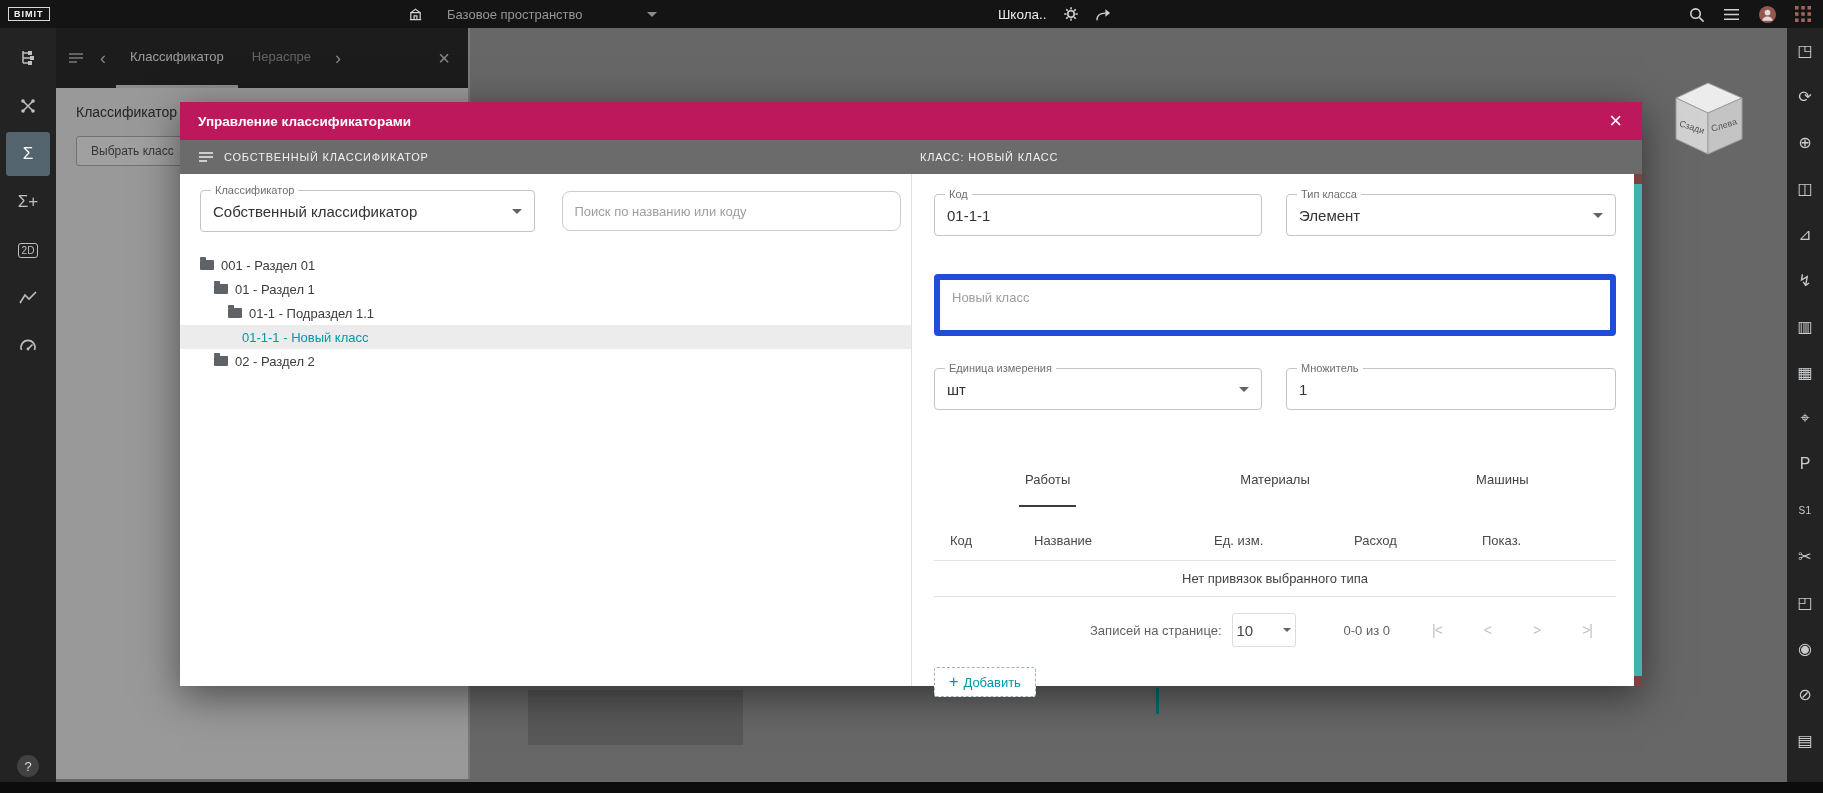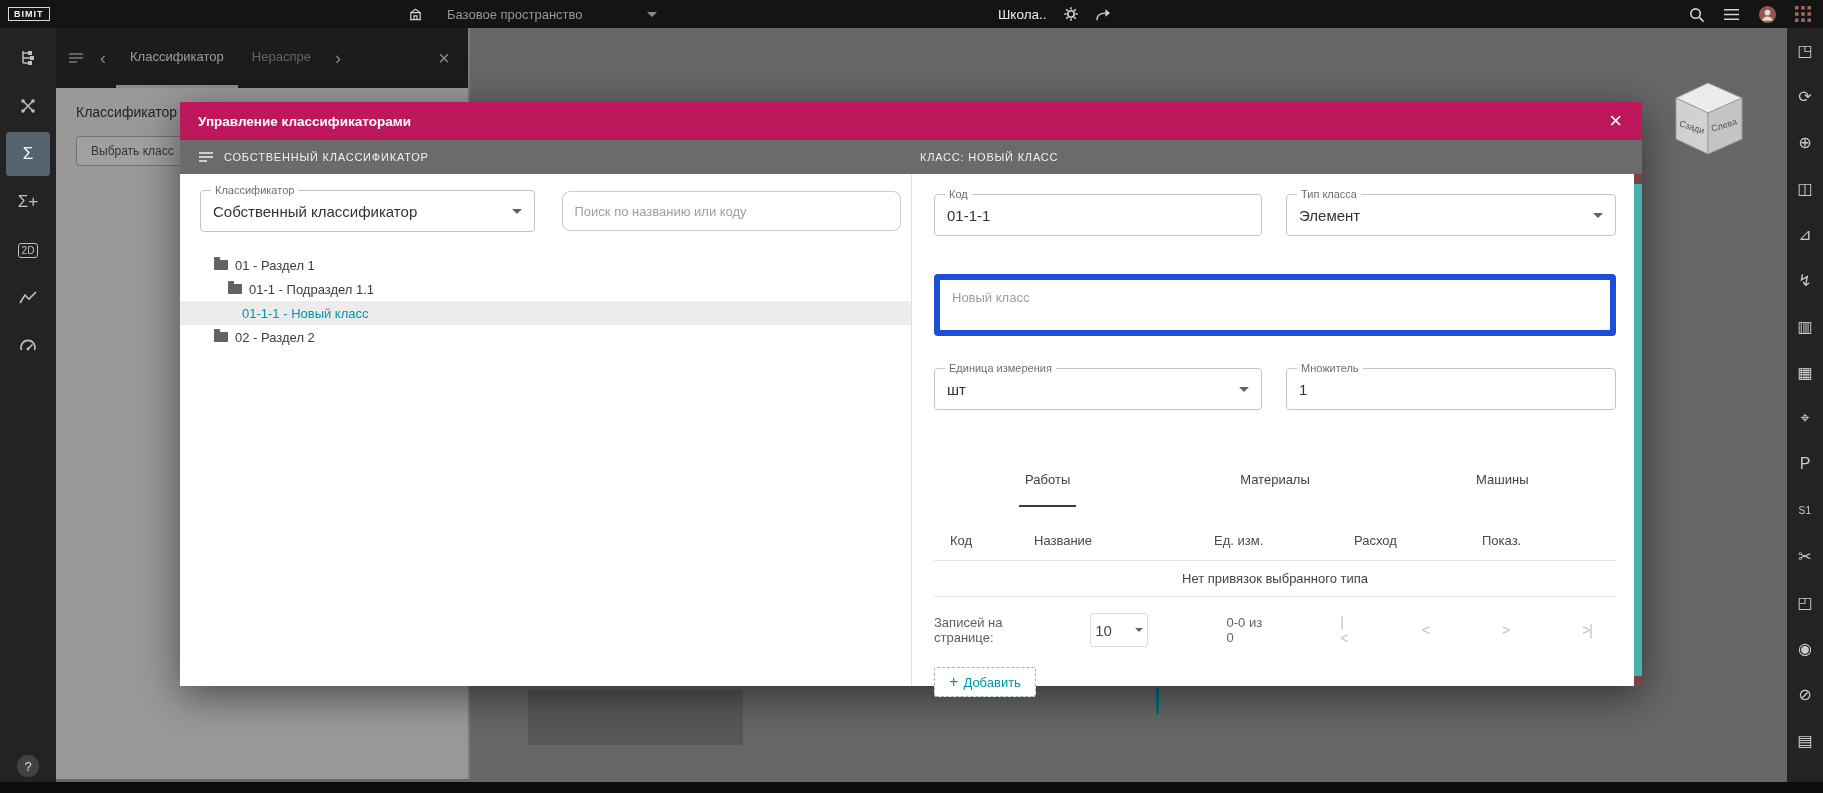--- a/index.html
+++ b/index.html
@@ -89,21 +89,21 @@
 
   .bind-tabs { display:flex; margin-top:62px; }
   .bind-tab { flex:1; text-align:center; font-size:13px; color:#424242; cursor:pointer; }
   .bind-tab span { display:inline-block; padding:0 6px 18px 6px; border-bottom:2px solid transparent; }
   .bind-tab.active span { border-bottom-color:#3c3c3c; }
 
   .table-head { display:flex; margin-top:16px; padding:10px 0 12px 16px; border-bottom:1px solid #e3e3e3; font-size:13px; color:#4a4a4a; }
   .col-code { width:84px; } .col-name { width:180px; } .col-unit { width:140px; } .col-rate { width:128px; } .col-ind { flex:1; }
   .empty-row { text-align:center; font-size:13px; color:#424242; padding:10px 0; border-bottom:1px solid #e3e3e3; }
 
-  .pagination { display:flex; align-items:center; justify-content:flex-end; margin-top:16px; font-size:13px; color:#5f5f5f; padding-right:24px;gap:31px; }
+  .pagination { display:flex; align-items:center; justify-content:flex-end; margin-top:16px; font-size:13px; color:#5f5f5f; padding-right:24px; }
   .pager-select { width:64px; height:34px; border:1px solid #dcdcdc; border-radius:3px; display:flex; align-items:center; padding:0 4px; margin-left:10px; cursor:pointer; font-size:15px; color:#444; }
   .pager-select .caret { margin-left:auto; }
   .pg-range { margin-left:48px; }
   .pg-btn { margin-left:42px; color:#c0c0c0; font-size:14px; letter-spacing:-1px; cursor:pointer; }
 
   .add-btn { margin-top:20px; width:102px; height:30px; border:1px dashed #9eb4bd; border-radius:3px; background:#fff; color:#0097a7; font-size:13px; display:flex; align-items:center; justify-content:center; gap:5px; cursor:pointer; font-family:inherit; }
   .add-plus { font-size:16px; line-height:16px; }
 
   .scroll-strip { position:absolute; right:0; top:0; bottom:0; width:8px; background:#45b1ac; cursor:pointer; }
   .scroll-cap { position:absolute; left:0; width:8px; height:10px; background:#7e4040; }
@@ -333,20 +333,24 @@
         <div class="pl-fields">
           <div class="field classifier-select">
             <span class="field-label">Классификатор</span>
             <span class="field-value">Собственный классификатор</span>
             <i class="caret dark"></i>
           </div>
           <input class="search-input" placeholder="Поиск по названию или коду" style="">
         </div>
 
         <div class="tree">
+          <div class="tree-row ind-a">
+            <span class="folder"></span>
+            <span>001 - Раздел 01</span>
+          </div>
           <div class="tree-row ind-b">
             <span class="folder"></span>
             <span>01 - Раздел 1</span>
           </div>
           <div class="tree-row ind-c">
             <span class="folder"></span>
             <span>01-1 - Подраздел 1.1</span>
           </div>
           <div class="tree-row ind-d selected">
             <span>01-1-1 - Новый класс</span>

